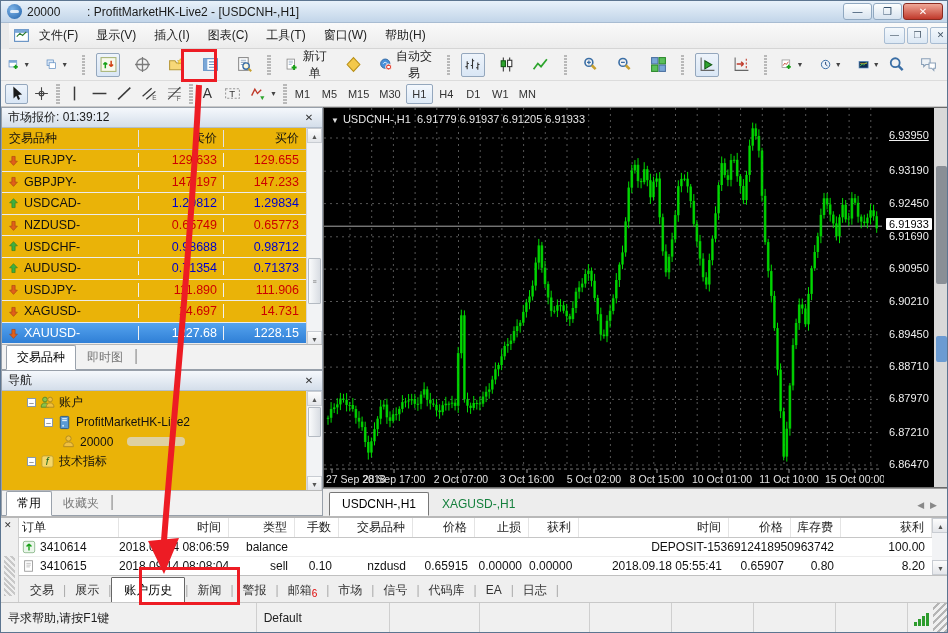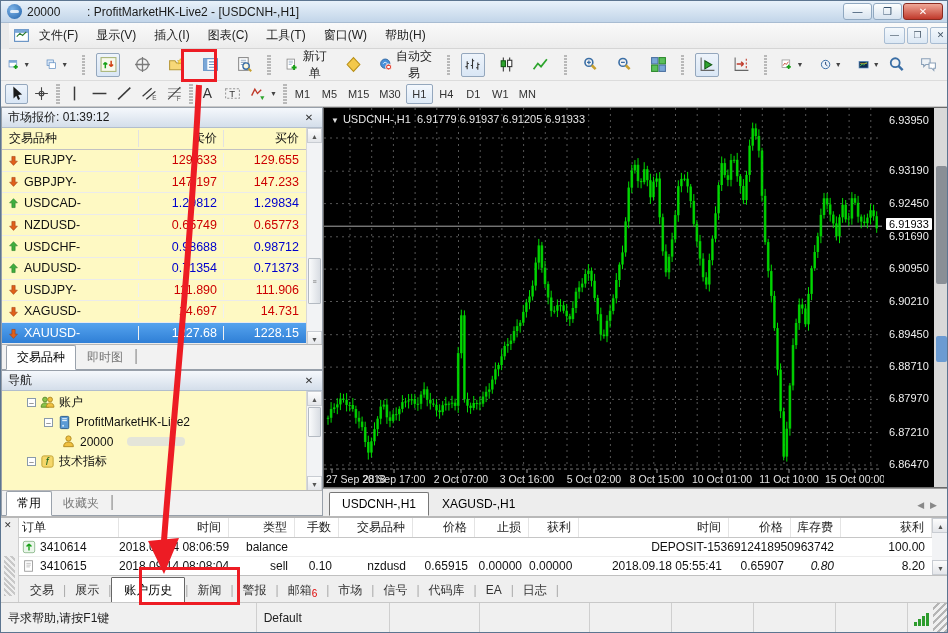--- a/index.html
+++ b/index.html
@@ -27,21 +27,21 @@
   .tb-btn .lbl{font-size:12px;color:#222;}
   .tb-btn .dd{font-size:7px;color:#444;margin-left:1px;}
   .toolbar2 .tb-btn{height:20px;min-width:22px;}
   .tf-btn{height:20px;min-width:27px;border:1px solid transparent;background:transparent;font-size:11px;color:#333;margin:0;padding:0 4px;}
   .tf-btn.active{border:1px solid #94a7bd;background:linear-gradient(#f4f8fd,#dde9f6);border-radius:2px;}
   .tb-right{margin-left:auto;display:flex;align-items:center;gap:6px;padding-right:8px;}
   .ico{display:inline-flex;width:17px;height:17px;}
   .ico svg{width:100%;height:100%;}
   
   .main{position:absolute;left:0;top:106px;width:948px;height:409px;background:#e2e2e2;}
-  .panel{position:absolute;background:#fef9c3;border:1px solid #98a0aa;}
+  .panel{position:absolute;background:#eab308;border:1px solid #98a0aa;}
   .panel-title{height:20px;background:linear-gradient(#f5f8fc,#d4deea);border-bottom:1px solid #b2becd;display:flex;align-items:center;font-size:12px;color:#1a1a1a;padding:0 6px;}
   .panel-close{margin-left:auto;font-size:10px;color:#333;width:14px;text-align:center;}
   
   .mw-head{display:flex;height:22px;border-bottom:1px solid #c2c2c2;font-size:12px;color:#111;align-items:center;}
   .mw-head .c1{width:137px;padding-left:7px;border-right:1px solid #e2e2e2;}
   .mw-head .c2{width:85px;text-align:right;padding-right:6px;border-right:1px solid #e2e2e2;}
   .mw-head .c3{width:81px;text-align:right;padding-right:6px;}
   .mw-row{display:flex;height:21.6px;align-items:center;border-bottom:1px solid #ebebeb;font-size:12.5px;}
   .mw-row .c1{width:137px;padding-left:5px;display:flex;align-items:center;gap:4px;color:#111;border-right:1px solid #f0f0f0;}
   .mw-row .c2{width:85px;text-align:right;padding-right:6px;border-right:1px solid #f0f0f0;}
@@ -67,21 +67,21 @@
   .chart-header{position:absolute;left:7px;top:5px;color:#e6e6e6;font-size:11px;z-index:3;}
   .chart-header .mk{font-size:8px;margin-right:4px;color:#ddd;}
   #chart-svg{position:absolute;left:0;top:0;}
   .price-axis{position:absolute;left:560px;top:0;width:49px;height:379px;background:#000;}
   .pa-label{position:absolute;left:5px;color:#f0f0f0;font-size:11px;}
   .pa-current{position:absolute;left:2px;background:#fff;color:#000;font-size:11px;padding:0 3px;border-radius:1px;}
   .chart-vscroll{position:absolute;left:610px;top:0;width:15px;height:379px;background:#d9d9d9;}
   .cvs-thumb{position:absolute;left:2px;width:11px;background:#8a8f96;border-radius:2px;}
   .cvs-thumb.b{background:#6b9bd2;}
   .chart-tabs{position:absolute;left:322px;top:381px;width:626px;height:28px;background:#ededed;border-top:1px solid #9a9a9a;display:flex;align-items:flex-end;padding:0 6px;}
-  .ctab{font-size:12px;color:#000000;padding:4px 12px;margin-bottom:0;border:1px solid transparent;}
+  .ctab{font-size:12px;color:#15803d;padding:4px 12px;margin-bottom:0;border:1px solid transparent;}
   .ctab.active{background:#fff;color:#000;border:1px solid #777;border-bottom-color:#fff;border-radius:2px 2px 0 0;}
   .ctab-arrows{margin-left:auto;color:#888;font-size:9px;letter-spacing:6px;padding-bottom:6px;}
   
   .terminal{position:absolute;left:0;top:515px;width:948px;height:86px;background:#fff;border-top:2px solid #b8b8b8;}
   .term-strip{position:absolute;left:0;top:0;width:18px;height:86px;background:#efefef;border-right:1px solid #d0d0d0;}
   .term-close{position:absolute;left:3px;top:2px;font-size:9px;color:#333;}
   .term-handle{position:absolute;left:3px;top:38px;width:11px;height:40px;background:repeating-linear-gradient(45deg,#c8c8c8 0 2px,#efefef 2px 4px);}
   .term-table{position:absolute;left:18px;top:0;width:913px;height:57px;overflow:hidden;background:#fff;}
   .t-grid{display:grid;grid-template-columns:100px 110px 66px 44px 74px 62px 54px 50px 150px 62px 50px 91px;height:19px;align-items:center;font-size:12px;color:#111;}
   .t-grid.t-head{border-bottom:1px solid #c6c6c6;height:20px;color:#222;}
@@ -1067,21 +1067,21 @@
           <path d="M333 361v4" stroke="#999"></path>
           <text x="333" y="375" fill="#e0e0e0" font-size="10.5" text-anchor="middle" font-family="Liberation Sans,DejaVu Sans,sans-serif">8 Oct 15:00</text>
           <path d="M398 361v4" stroke="#999"></path>
           <text x="398" y="375" fill="#e0e0e0" font-size="10.5" text-anchor="middle" font-family="Liberation Sans,DejaVu Sans,sans-serif">10 Oct 01:00</text>
           <path d="M465 361v4" stroke="#999"></path>
           <text x="465" y="375" fill="#e0e0e0" font-size="10.5" text-anchor="middle" font-family="Liberation Sans,DejaVu Sans,sans-serif">11 Oct 10:00</text>
           <path d="M531 361v4" stroke="#999"></path>
           <text x="531" y="375" fill="#e0e0e0" font-size="10.5" text-anchor="middle" font-family="Liberation Sans,DejaVu Sans,sans-serif">15 Oct 00:00</text>
         </svg>
       <div class="price-axis" id="price-axis">
-          <div class="pa-label" style="top: 6px;">6.93950</div>
+          <div class="pa-label" style="top: 21px; text-decoration: underline;">6.93950</div>
           <div class="pa-label" style="top: 56px;">6.93190</div>
           <div class="pa-label" style="top: 89px;">6.92450</div>
           <div class="pa-label" style="top: 122px;">6.91690</div>
           <div class="pa-label" style="top: 154px;">6.90950</div>
           <div class="pa-label" style="top: 187px;">6.90210</div>
           <div class="pa-label" style="top: 220px;">6.89450</div>
           <div class="pa-label" style="top: 252px;">6.88710</div>
           <div class="pa-label" style="top: 284px;">6.87970</div>
           <div class="pa-label" style="top: 318px;">6.87210</div>
           <div class="pa-label" style="top: 350px;">6.86470</div>
@@ -1151,21 +1151,21 @@
           </div>
           <div class="t-cell" style="grid-column: 2 / span 1;">2018.09.14 08:08:04</div>
           <div class="t-cell" style="grid-column: 3 / span 1;">sell</div>
           <div class="t-cell" style="grid-column: 4 / span 1;">0.10</div>
           <div class="t-cell" style="grid-column: 5 / span 1;">nzdusd</div>
           <div class="t-cell" style="grid-column: 6 / span 1;">0.65915</div>
           <div class="t-cell" style="grid-column: 7 / span 1;">0.00000</div>
           <div class="t-cell" style="grid-column: 8 / span 1;">0.00000</div>
           <div class="t-cell" style="grid-column: 9 / span 1;">2018.09.18 05:55:41</div>
           <div class="t-cell" style="grid-column: 10 / span 1;">0.65907</div>
-          <div class="t-cell" style="grid-column: 11 / span 1; font-style: italic;">0.80</div>
+          <div class="t-cell" style="grid-column: 11 / span 1;">0.80</div>
           <div class="t-cell" style="grid-column: 12 / span 1;">8.20</div>
         </div>
       </div>
     <div class="term-vscroll">
       <div class="vs-arrow">▲</div>
       <div class="vs-arrow" style="position:absolute;bottom:0;width:100%;">▼</div>
     </div>
     <div class="term-tabs" id="term-tabs">
         <span class="ttab">交易</span>
         <span class="ttab-sep">|</span>

